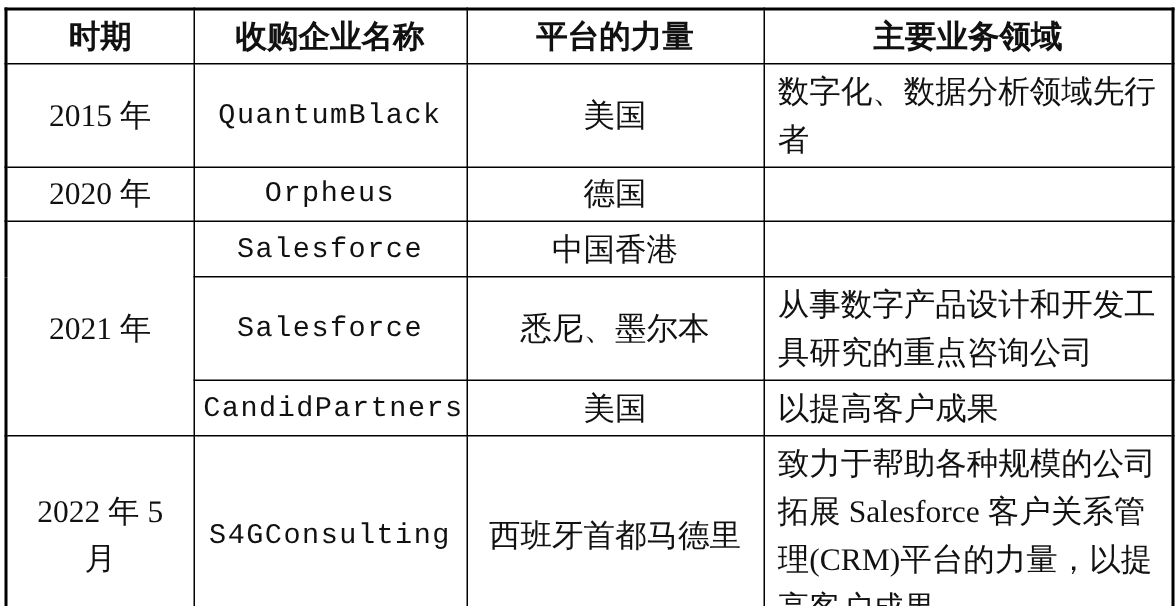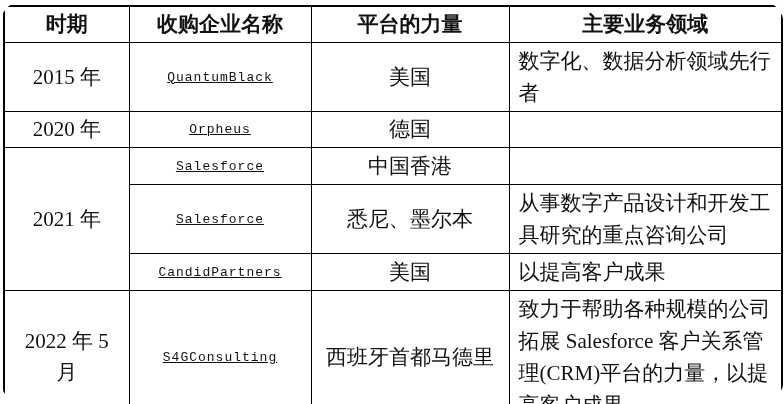--- a/index.html
+++ b/index.html
@@ -7,21 +7,20 @@
     padding: 0;
   }
   .page {
     position: relative;
     width: 784px;
     height: 404px;
     background: #ffffff;
     font-family: "Liberation Serif", serif;
     color: #111111;
     overflow: hidden;
-    border-radius: 25px;
   }
   table.acq-table {
     position: absolute;
     left: 3px;
     top: 5px;
     width: 778px;
     border-collapse: collapse;
     table-layout: fixed;
     border: 2px solid #000000;
   }
@@ -44,23 +43,22 @@
   tr.row-header        { height: 29px; }
   tr.row-2015          { height: 69px; }
   tr.row-2020          { height: 32px; }
   tr.row-venturetec    { height: 37px; }
   tr.row-hypothesis    { height: 61px; }
   tr.row-candid        { height: 35px; }
   tr.row-2022          { height: 130px; }
 
   td.cell-company {
     font-family: "Liberation Mono", "DejaVu Sans Mono", monospace;
-    font-size: 13px;
+    font-size: 19px;
     letter-spacing: 1px;
-    text-decoration: underline;
   }
   td.cell-business {
     text-align: left;
     padding-left: 9px;
     padding-right: 6px;
     line-height: 32px;
     margin-top: 21px;
   }
   td.cell-period {
     padding-left: 10px;

